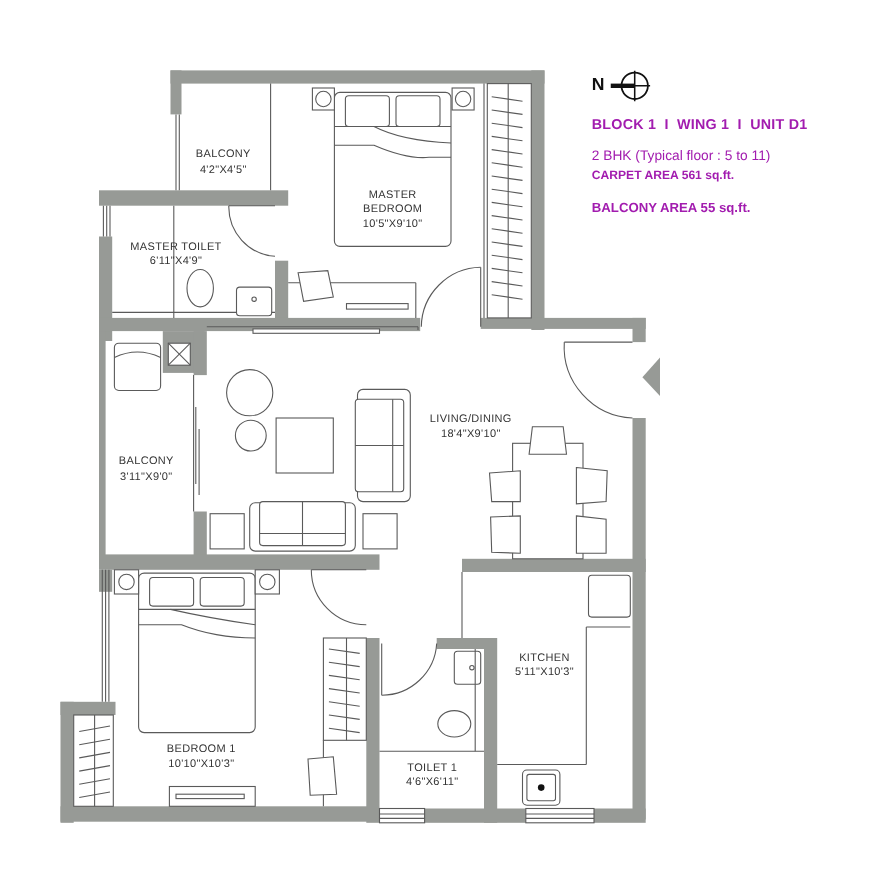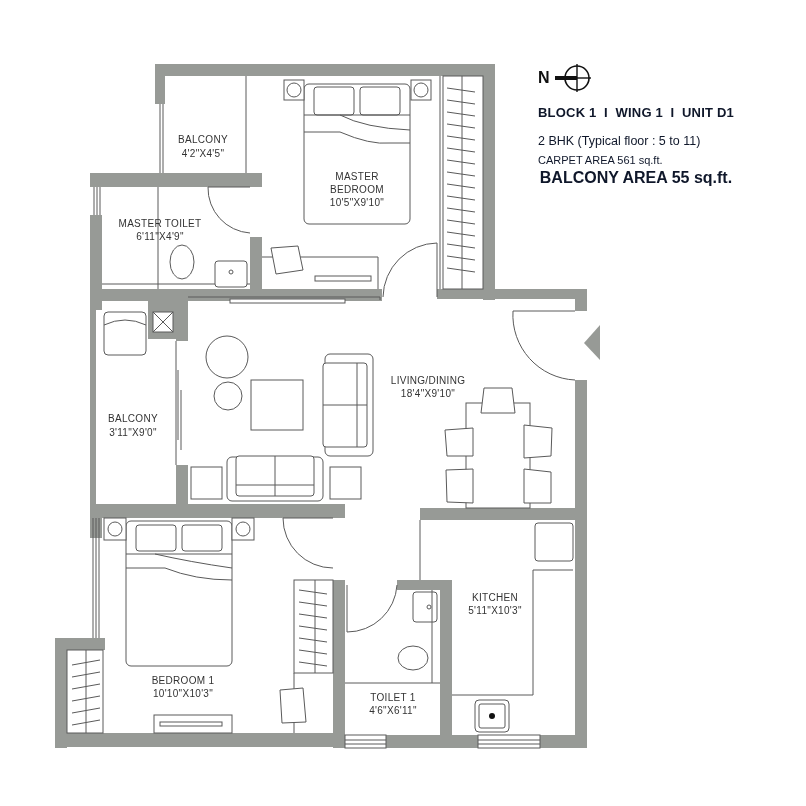--- a/index.html
+++ b/index.html
@@ -2,25 +2,25 @@
 <html><head>
 <meta charset="utf-8">
 <style>
   html, body { margin:0; padding:0; background:#ffffff; }
   body { width:806px; height:806px; position:relative; overflow:hidden; font-family:"Liberation Sans", sans-serif; }
   #plan { position:absolute; left:0; top:0; width:806px; height:806px; }
   .wall { fill:#979a96; }
   .ln { fill:none; stroke:#5a5a5a; stroke-width:1; }
   .ln2 { fill:#fff; stroke:#5a5a5a; stroke-width:1; }
   .lbl { font-family:"Liberation Sans", sans-serif; font-size:10px; fill:#333; text-anchor:middle; letter-spacing:0.3px; }
-  .info { position:absolute; left:538px; top:105px; color:#0f172a; font-family:"Liberation Sans", sans-serif; }
+  .info { position:absolute; left:538px; top:105px; color:#a21caf; font-family:"Liberation Sans", sans-serif; }
   .info .l1 { font-size:13px; font-weight:bold; letter-spacing:0.2px; }
   .info .l2 { font-size:12.5px; margin-top:14px; }
-  .info .l3 { font-size:11px; font-weight:normal; margin-top:6px; }
-  .info .l4 { font-size:16px; font-weight:bold; margin-top:3px;text-align:center; }
+  .info .l3 { font-size:11px; font-weight:bold; margin-top:6px; }
+  .info .l4 { font-size:12px; font-weight:bold; margin-top:16px; }
   .compass { position:absolute; left:538px; top:64px; width:60px; height:30px; }
   .compass .n { position:absolute; left:0; top:5px; font-size:16px; font-weight:bold; color:#111; }
 </style>
 </head>
 <body>
 
 <svg id="plan" viewBox="0 0 806 806" xmlns="http://www.w3.org/2000/svg">
 
   <g>
 

